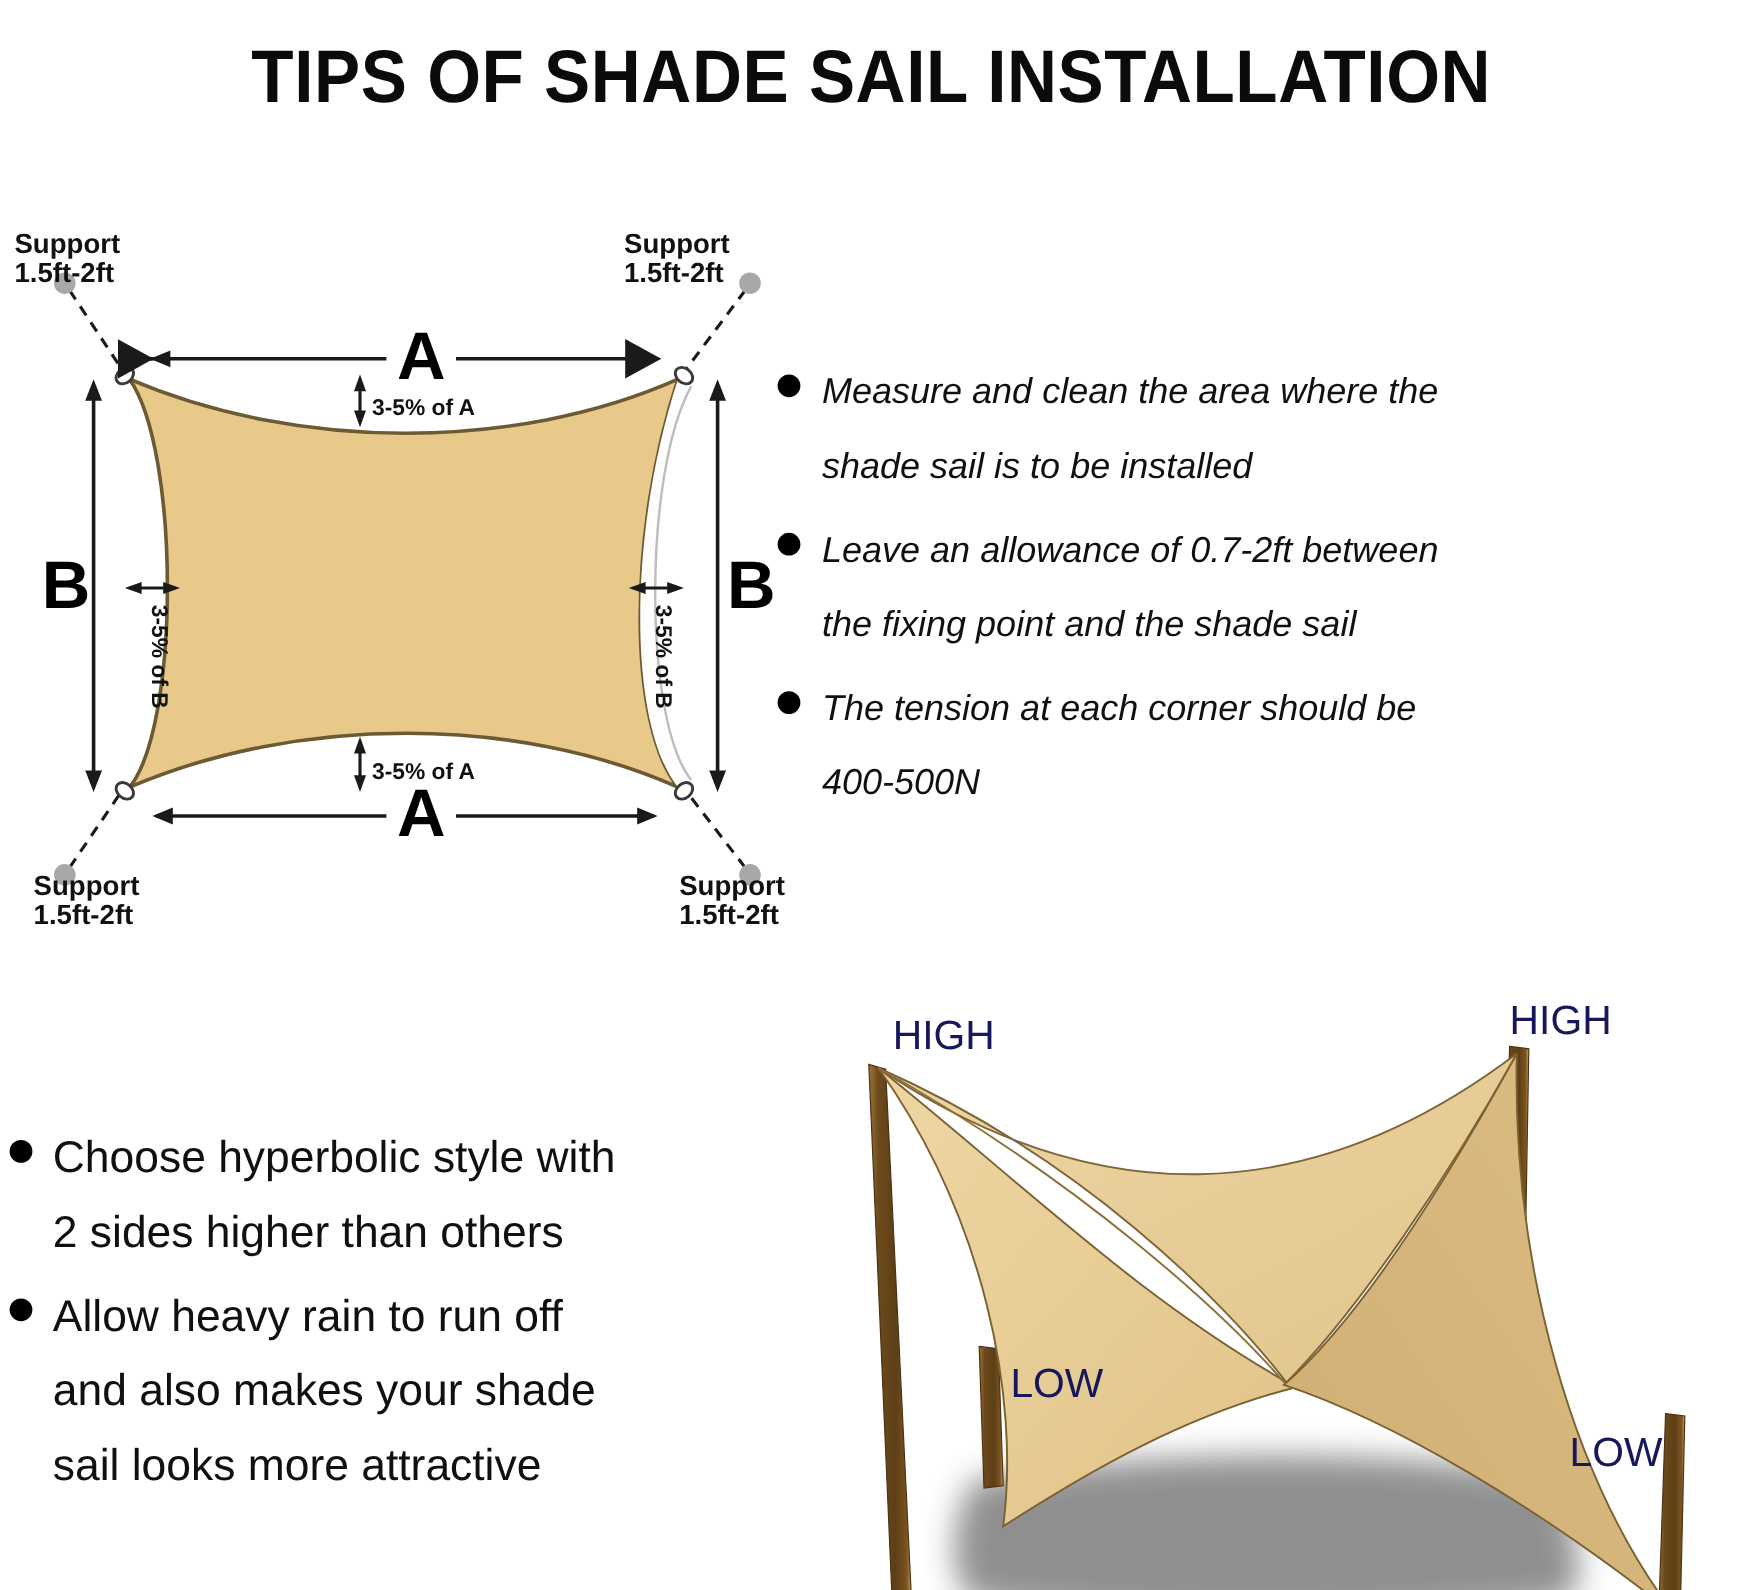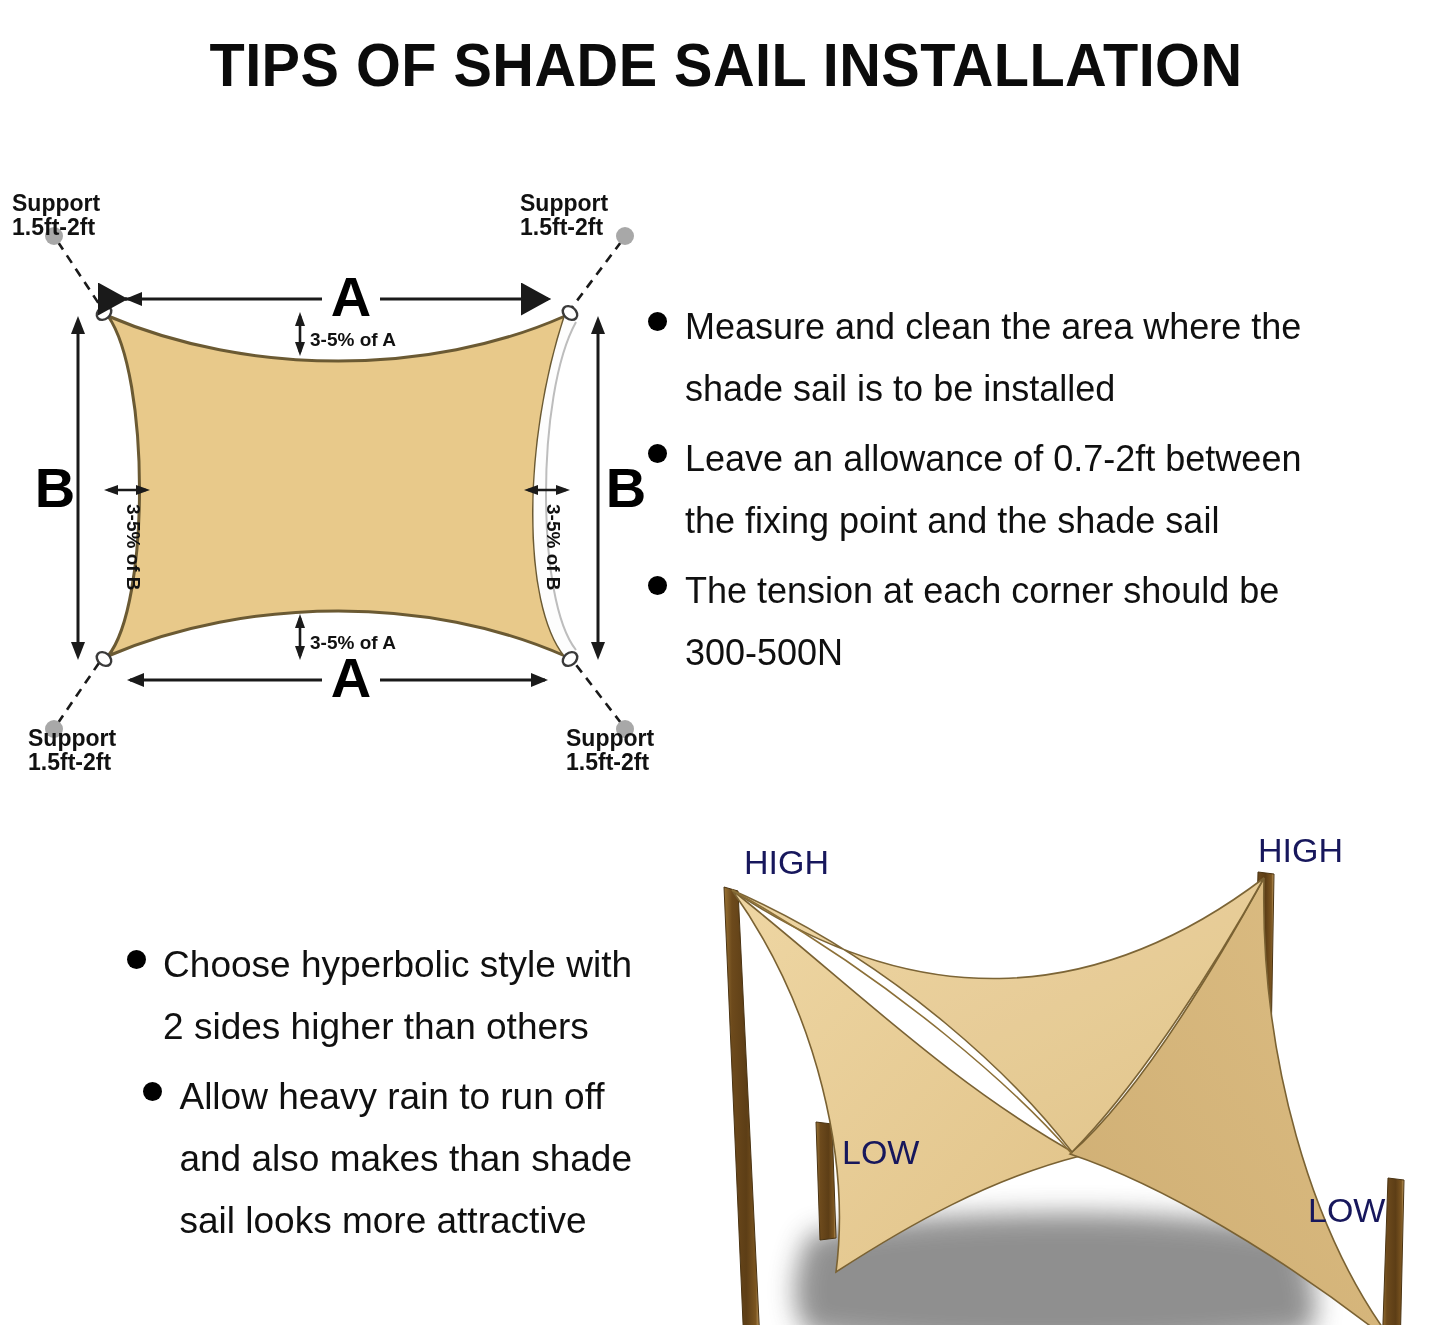--- a/index.html
+++ b/index.html
@@ -37,25 +37,25 @@
   .bullet-text{
     color:#101010;
     font-family:"Liberation Sans","DejaVu Sans",sans-serif;
     white-space:pre-line;
   }
 
   
   #tips-list{left:648px;top:262px;width:812px;}
   #tips-list .bullet-row{margin-bottom:8px;}
   #tips-list .bullet-dot{width:19px;height:19px;margin-top:16px;margin-right:18px;}
-  #tips-list .bullet-text{font-size:36px;line-height:62px;}
+  #tips-list .bullet-text{font-size:30px;line-height:62px;font-style:italic;}
 
   
   #style-list{left:8px;top:900px;width:624px;}
-  #style-list .bullet-row{margin-bottom:8px;justify-content:flex-end;}
+  #style-list .bullet-row{margin-bottom:8px;}
   #style-list .bullet-dot{width:19px;height:19px;margin-top:16px;margin-right:17px;}
   #style-list .bullet-text{font-size:37px;line-height:62px;}
 
   
   text{font-family:"Liberation Sans","DejaVu Sans",sans-serif;}
   .t-support{font-size:23px;font-weight:700;fill:#111;}
   .t-AB{font-size:56px;font-weight:700;fill:#000;}
   .t-pct{font-size:19px;font-weight:700;fill:#111;}
   .t-hl{font-size:34px;font-weight:400;fill:#17175c;}
 </style>
@@ -223,34 +223,34 @@
 shade sail is to be installed</span>
     </div>
     <div class="bullet-row">
       <span class="bullet-dot"></span>
       <span class="bullet-text">Leave an allowance of 0.7-2ft between
 the fixing point and the shade sail</span>
     </div>
     <div class="bullet-row">
       <span class="bullet-dot"></span>
       <span class="bullet-text">The tension at each corner should be
-300-500N</span>
+400-500N</span>
     </div>
   </div>
 
   <div class="bullets" id="style-list">
     <div class="bullet-row">
       <span class="bullet-dot"></span>
       <span class="bullet-text">Choose hyperbolic style with
 2 sides higher than others</span>
     </div>
     <div class="bullet-row">
       <span class="bullet-dot"></span>
       <span class="bullet-text">Allow heavy rain to run off
-and also makes than shade
+and also makes your shade
 sail looks more attractive</span>
     </div>
   </div>
 
   <svg class="svgblock" style="left:660px;top:800px;" width="792" height="525" viewBox="0 0 792 525">
 
     <path d="M150,400 C 300,372 520,372 640,400 C 660,470 660,488 645,500 C 480,520 290,520 150,500 C 130,480 130,440 150,400 Z" fill="#8a8a8a" filter="url(#blur)" opacity="0.95"></path>
 
     <polygon points="64,53 78,57 100,508 84,512" fill="url(#wood)" stroke="#4a3312" stroke-width="1"></polygon>
 

